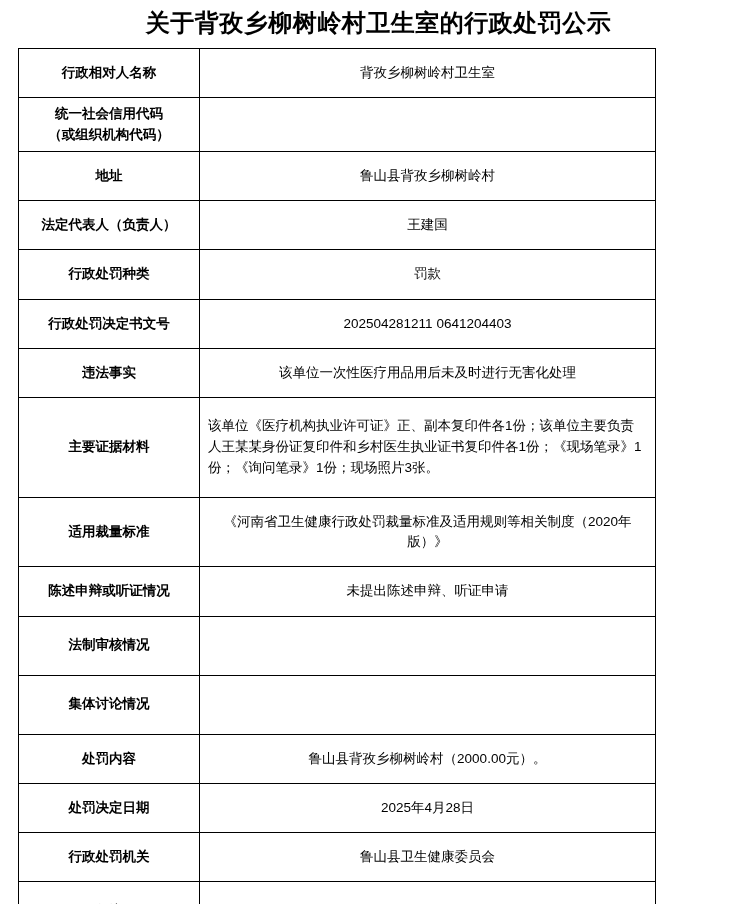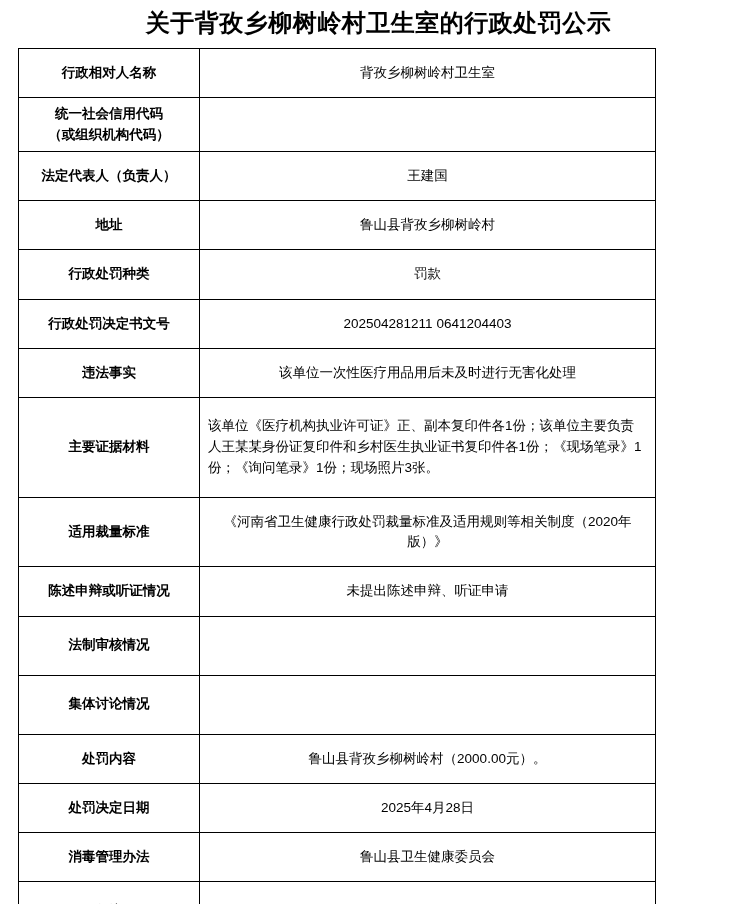--- a/index.html
+++ b/index.html
@@ -82,30 +82,30 @@
       <tr>
         <td class="label">
           <span class="label-line">统一社会信用代码</span>
           <span class="label-line">（或组织机构代码）</span>
         </td>
         <td class="value"></td>
       </tr>
 
       <tr>
         <td class="label">
-          <span class="label-line">法定代表人（负责人）</span>
+          <span class="label-line">地址</span>
         </td>
-        <td class="value">王建国</td>
+        <td class="value">鲁山县背孜乡柳树岭村</td>
       </tr>
 
       <tr>
         <td class="label">
-          <span class="label-line">地址</span>
+          <span class="label-line">法定代表人（负责人）</span>
         </td>
-        <td class="value">鲁山县背孜乡柳树岭村</td>
+        <td class="value">王建国</td>
       </tr>
 
       <tr>
         <td class="label">
           <span class="label-line">行政处罚种类</span>
         </td>
         <td class="value">罚款</td>
       </tr>
 
       <tr>
@@ -168,21 +168,21 @@
 
       <tr>
         <td class="label">
           <span class="label-line">处罚决定日期</span>
         </td>
         <td class="value">2025年4月28日</td>
       </tr>
 
       <tr>
         <td class="label">
-          <span class="label-line">消毒管理办法</span>
+          <span class="label-line">行政处罚机关</span>
         </td>
         <td class="value">鲁山县卫生健康委员会</td>
       </tr>
 
       <tr class="empty-row">
         <td class="label">
           <span class="label-line">备注</span>
         </td>
         <td class="value"></td>
       </tr>

